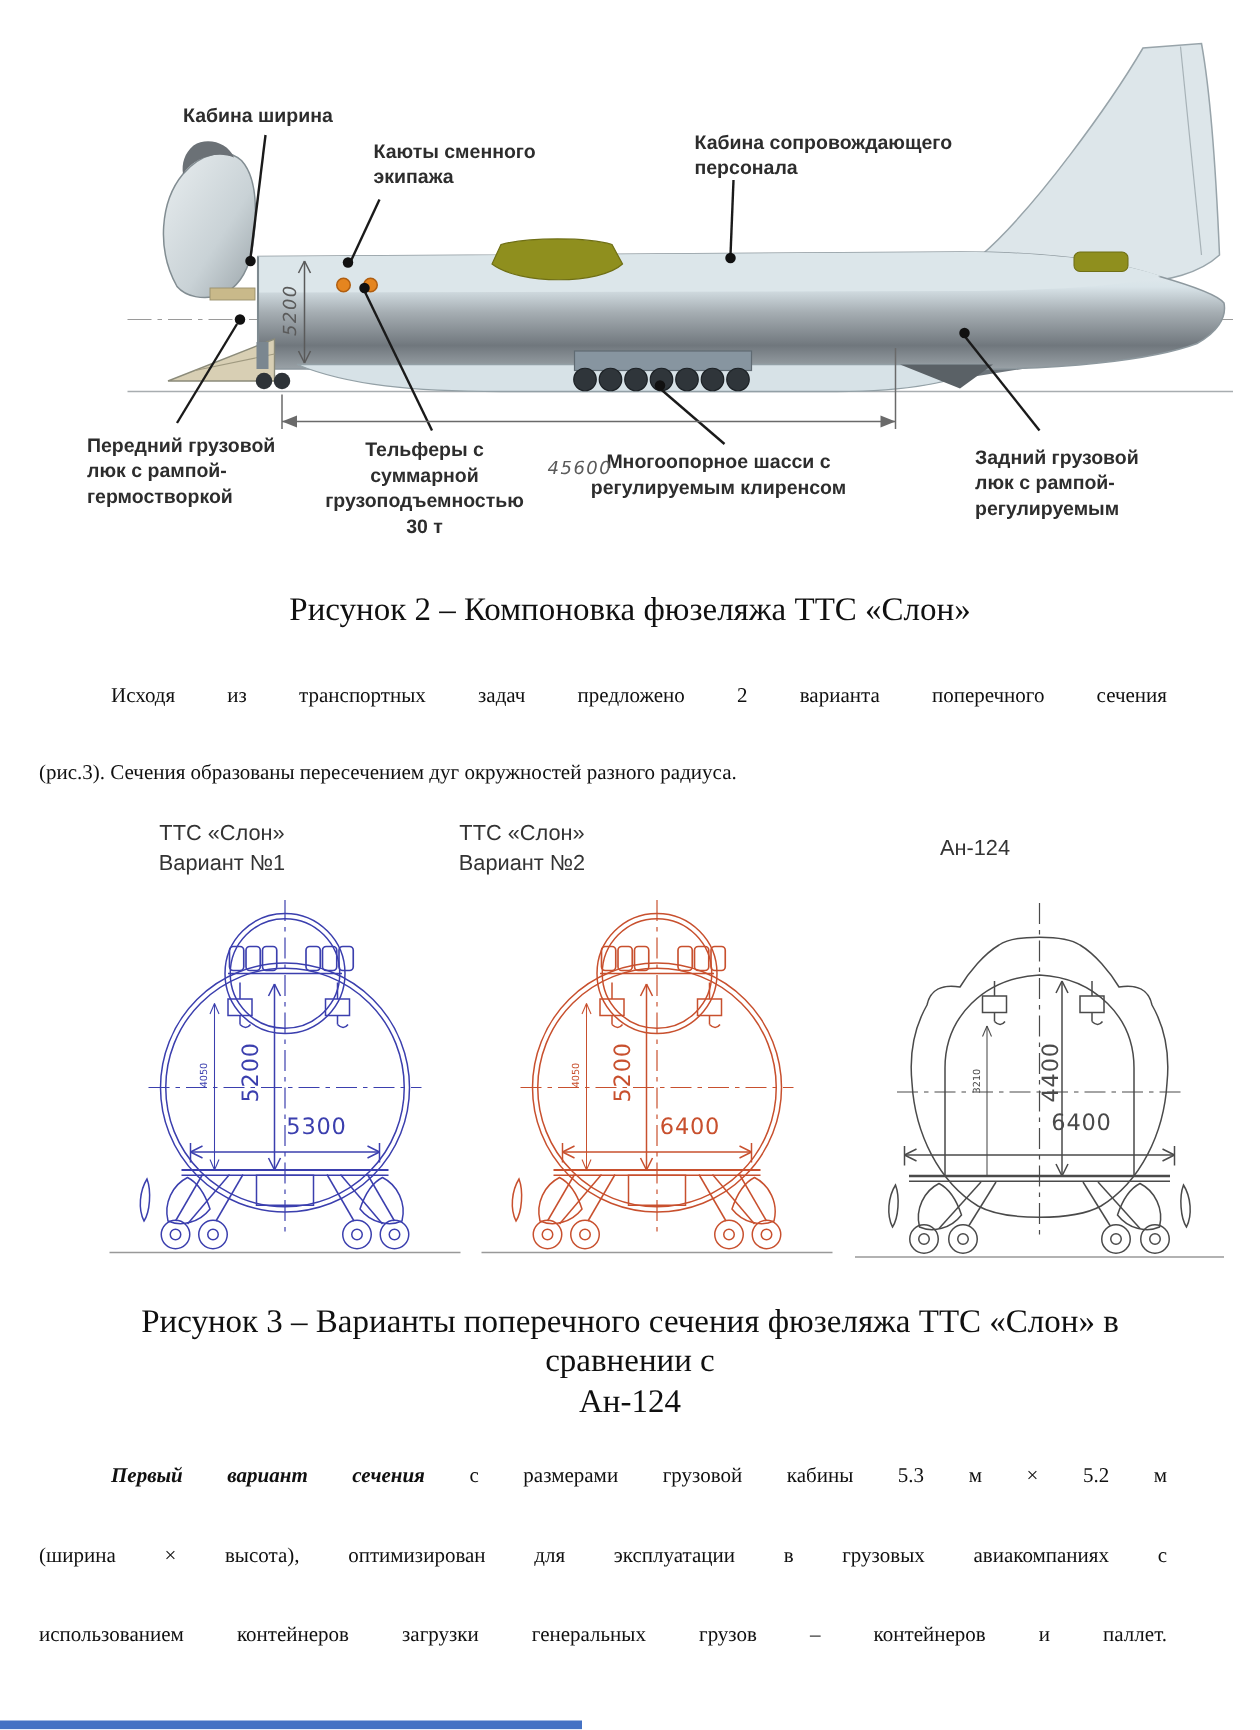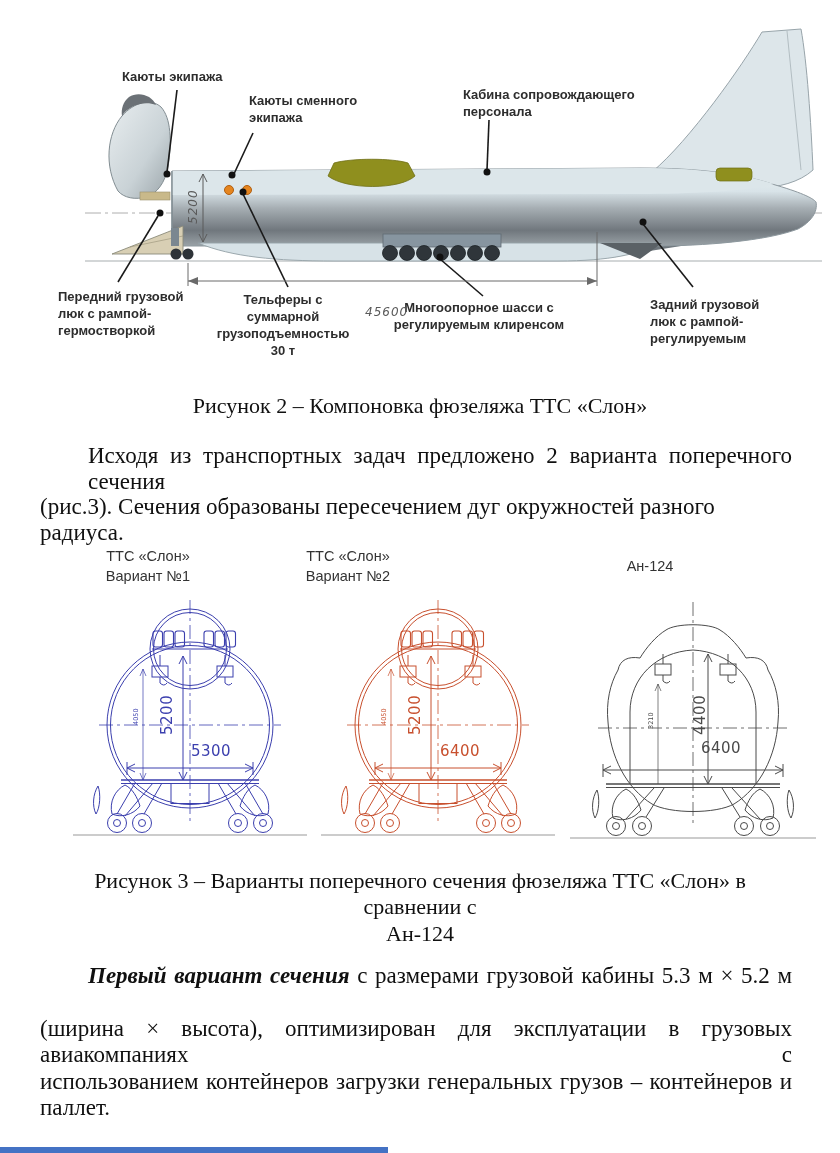--- a/index.html
+++ b/index.html
@@ -10,21 +10,21 @@
   .fig2{position:absolute;left:0;top:0;width:840px;height:392px;}
   .fig2 svg{position:absolute;left:0;top:0;}
   .f2lbl{position:absolute;font-family:"Liberation Sans",sans-serif;font-size:13px;
          font-weight:700;color:#2d2d2d;line-height:1.32;white-space:pre-line;}
   .f2lbl.ctr{text-align:center;}
   .dimtext{position:absolute;font-family:"DejaVu Sans",sans-serif;font-style:italic;
            color:#5a5a5a;font-size:12px;letter-spacing:1px;}
   .vrot{transform:rotate(-90deg);transform-origin:0 0;}
   
   .cap{position:absolute;left:44px;width:752px;text-align:center;font-size:22px;}
-  .pline{position:absolute;left:40px;width:752px;font-size:23px;white-space:normal;}
+  .pline{position:absolute;left:26px;width:752px;font-size:14px;white-space:normal;margin-top:14px;}
   .just{text-align:justify;text-align-last:justify;}
   .indent{padding-left:48px;box-sizing:border-box;}
   .lead{font-weight:700;font-style:italic;}
   
   .xtitle{position:absolute;font-family:"Liberation Sans",sans-serif;font-size:14.5px;
           color:#333;text-align:center;line-height:1.38;white-space:pre-line;}
   .xsec{position:absolute;width:250px;height:260px;}
   .xsec .num{position:absolute;font-family:"DejaVu Sans",sans-serif;font-size:15px;
              letter-spacing:.5px;}
   .xsec .num.w{width:120px;text-align:center;}
@@ -135,21 +135,21 @@
 
       <g stroke="#6a6a6a" stroke-width="1">
         <line x1="188" y1="263" x2="188" y2="286"></line>
         <line x1="597" y1="232" x2="597" y2="286"></line>
         <line x1="188" y1="281" x2="597" y2="281"></line>
         <path d="M188,281 L198,277 L198,285 Z" fill="#6a6a6a" stroke="none"></path>
         <path d="M597,281 L587,277 L587,285 Z" fill="#6a6a6a" stroke="none"></path>
       </g>
     </svg>
 
-    <div class="f2lbl" style="left:122px;top:68px;">Каюты экипажа</div>
+    <div class="f2lbl" style="left:122px;top:68px;">Кабина ширина</div>
     <div class="f2lbl" style="left:249px;top:92px;">Каюты сменного
 экипажа</div>
     <div class="f2lbl" style="left:463px;top:86px;">Кабина сопровождающего
 персонала</div>
     <div class="f2lbl" style="left:58px;top:288px;">Передний грузовой
 люк с рампой-
 гермостворкой</div>
     <div class="f2lbl ctr" style="left:203px;top:291px;width:160px;">Тельферы с
 суммарной
 грузоподъемностью

